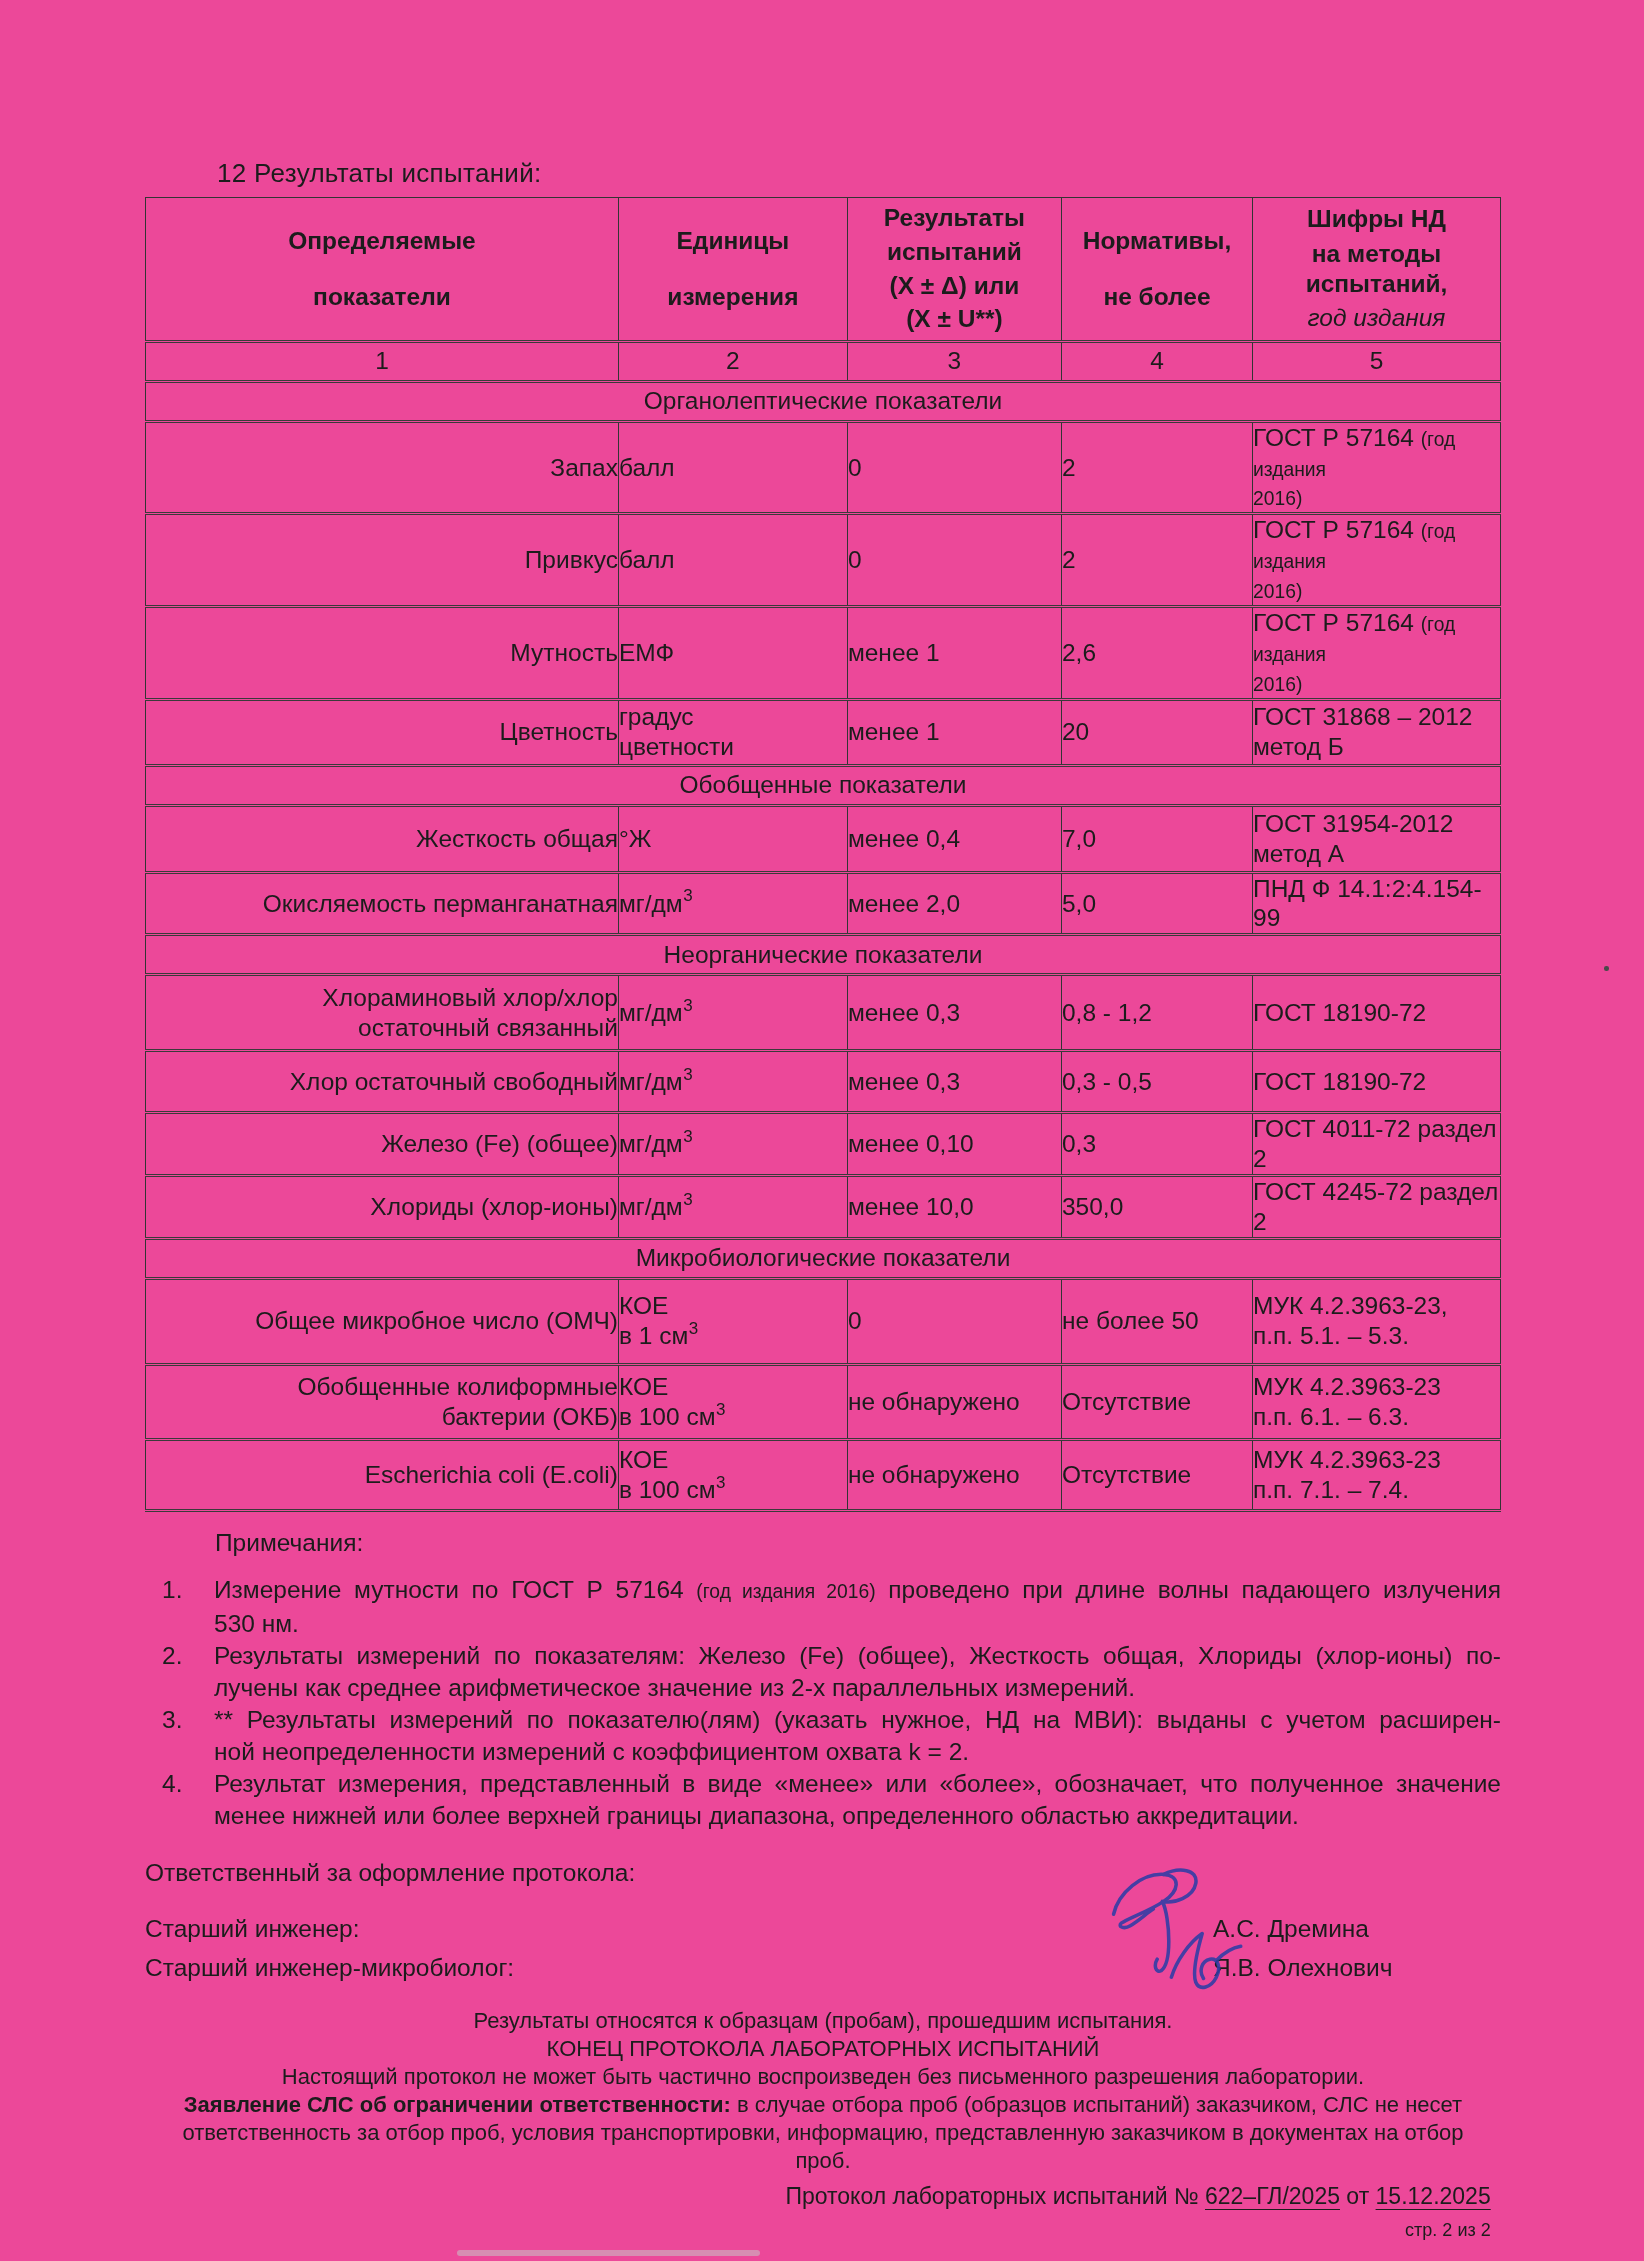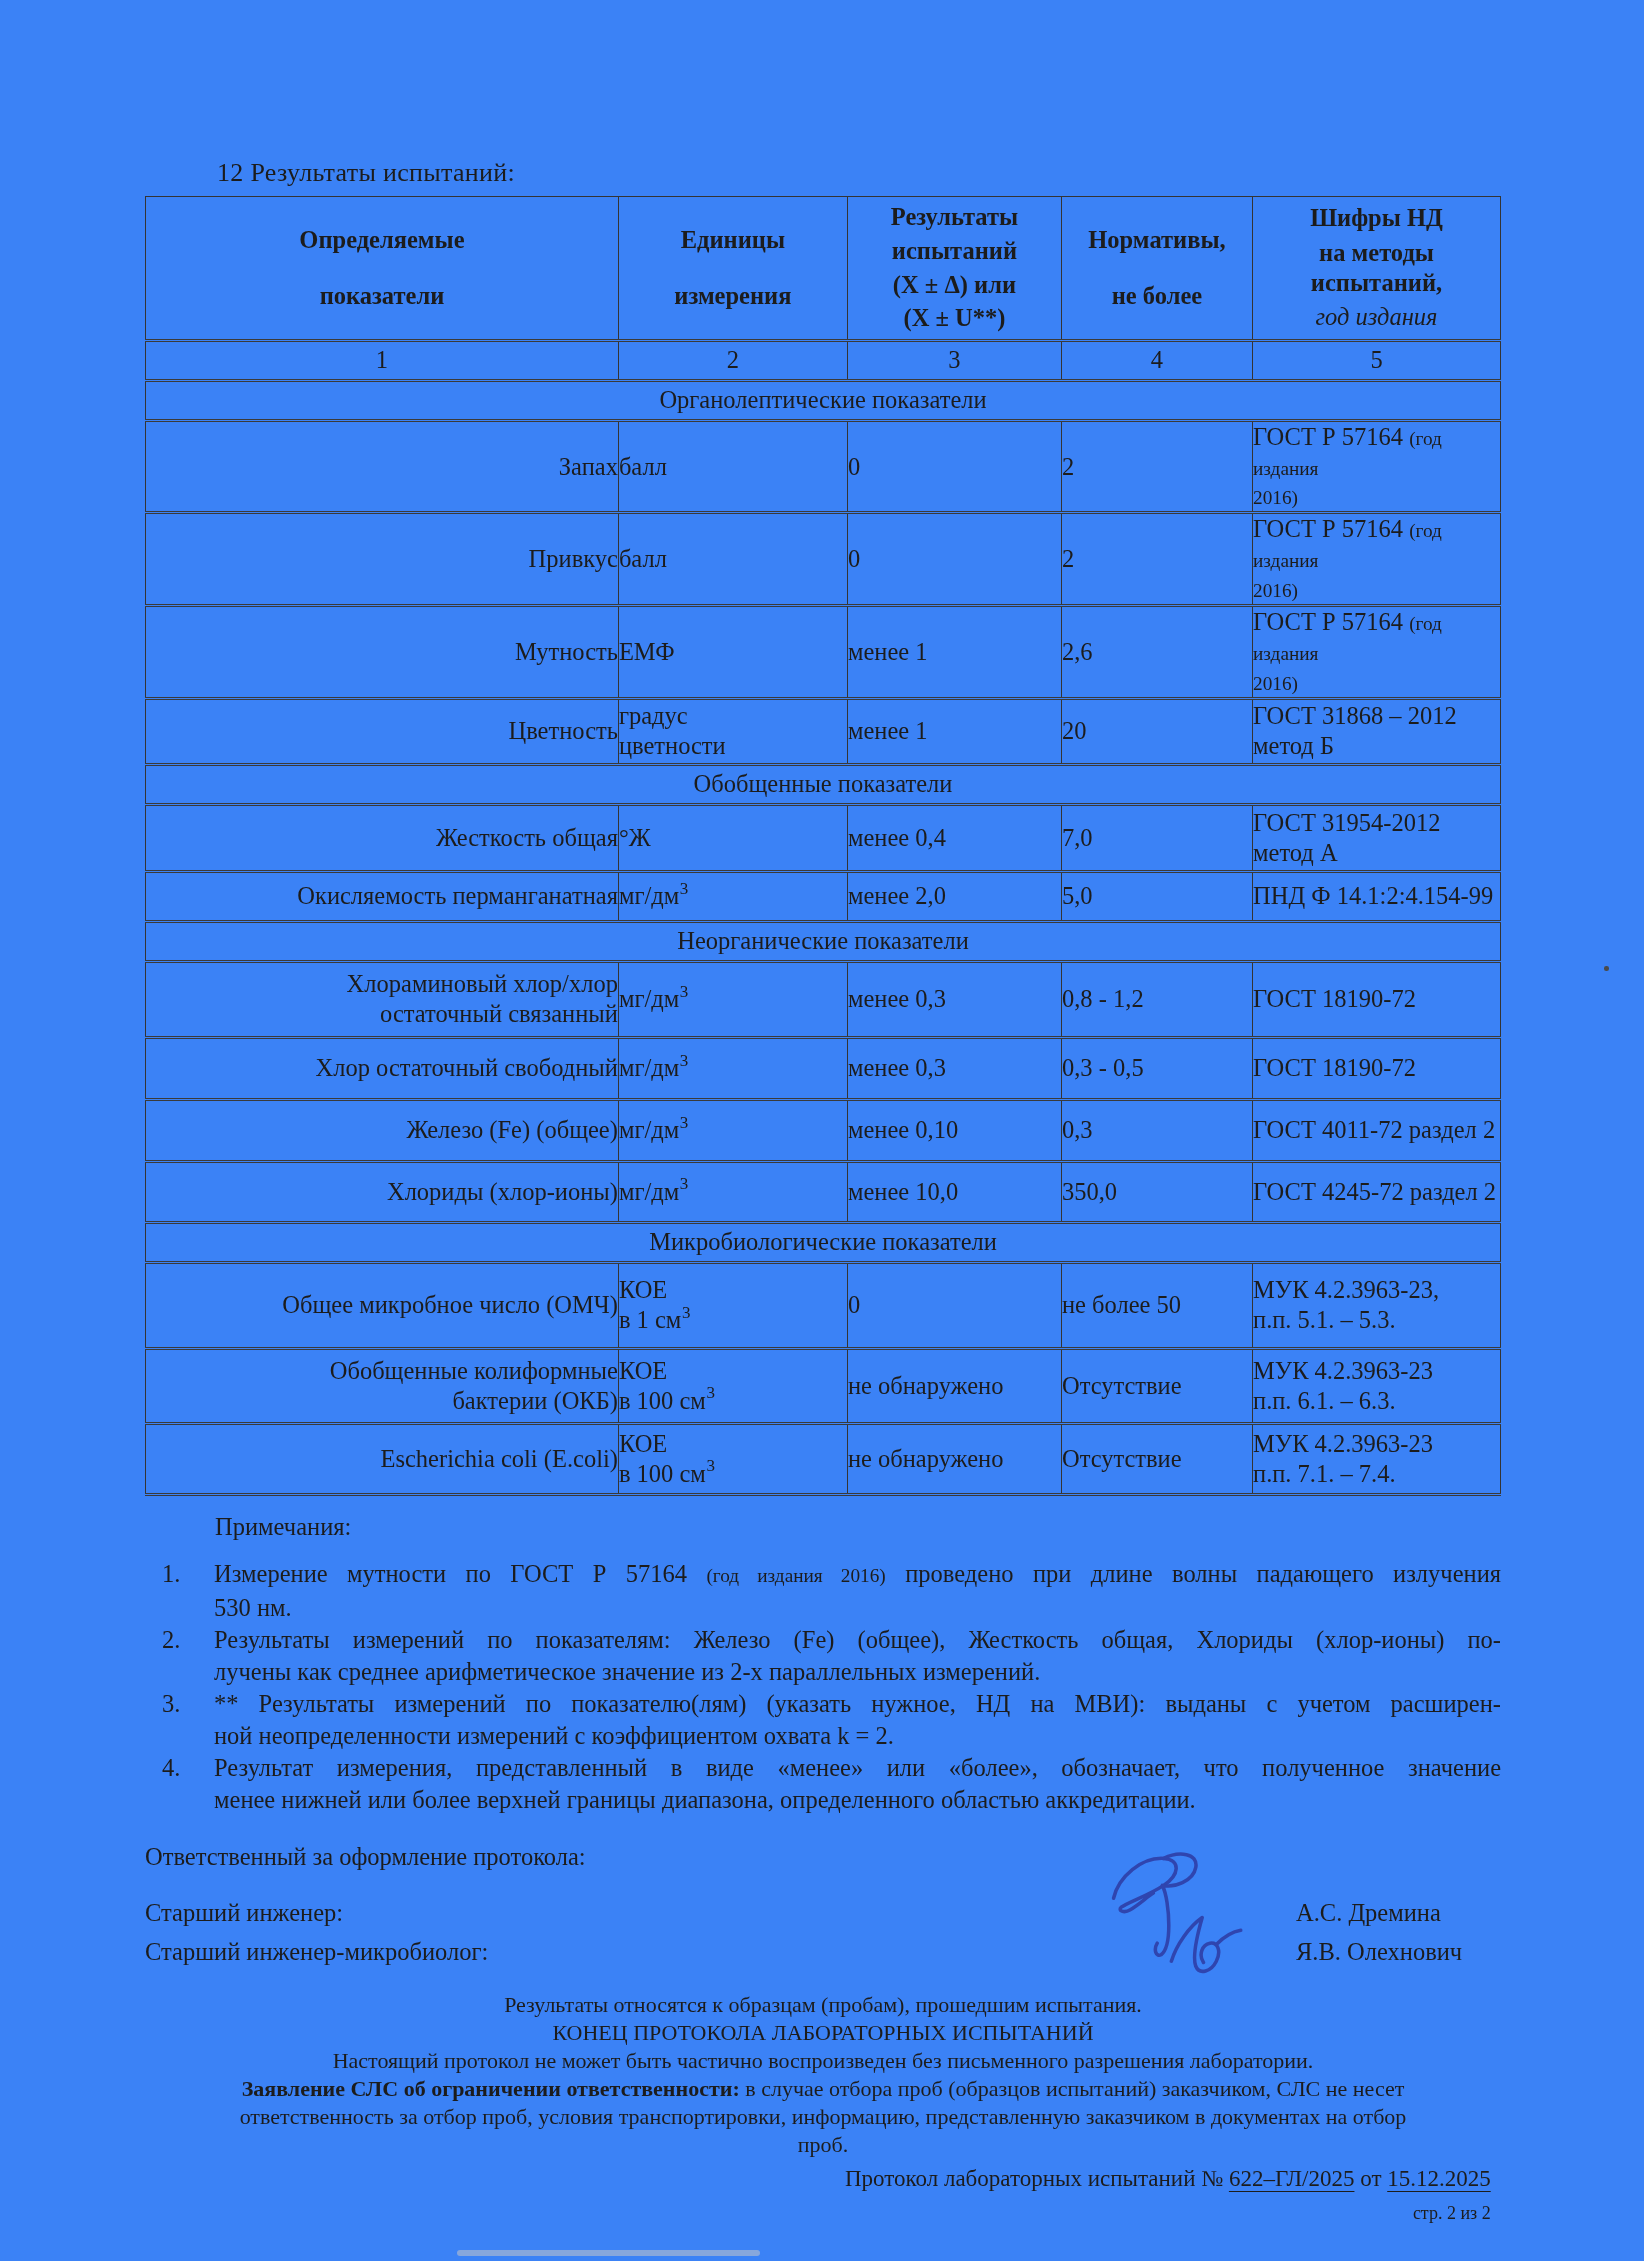--- a/index.html
+++ b/index.html
@@ -1,23 +1,23 @@
 <!DOCTYPE html>
 <html style="font-size:10.3px"><head>
 <meta charset="utf-8">
 <style>
   * { box-sizing: border-box; }
   html, body { margin: 0; padding: 0; background: #ffffff; }
   .page {
     position: relative;
     width: 1644px;
     height: 2261px;
-    background: #3b82f6;
+    background: #ec4899;
     color: #1c1c1c;
-    font-family: Liberation Serif, serif;
+    font-family: Liberation Sans, sans-serif;
     padding: 158px 143px 0 145px;
     overflow: hidden;
   }
   .doc-title {
     font-size: 26px;
     margin: 0 0 7.7px 72px;
     letter-spacing: 0.3px;
   }
   
   table.results {
@@ -57,21 +57,21 @@
   .notes-title { font-size: 24.5px; margin: 17px 0 0 70px; }
   .notes { margin: 17px 0 0 17px; }
   .note { display: flex; }
   .note .marker { width: 52px; font-size: 24.5px; line-height: 32px; }
   .note .body { flex: 1; font-size: 24.5px; line-height: 32px; }
   .note .body .fill { text-align: justify; text-align-last: justify; }
   
   .signoff { position: relative; margin-top: 27px; font-size: 24.5px; }
   .signoff .resp { margin-bottom: 28px; }
   .sig-row { position: relative; height: 39px; }
-  .sig-row .name { position: absolute; left: 1151px; top: 0; white-space: nowrap; }
+  .sig-row .name { position: absolute; left: 1068px; top: 0; white-space: nowrap; }
   svg.signature { position: absolute; left: 957px; top: 5.2px; width: 167px; height: 148px; }
   
   .footer-center { margin-top: 14px; text-align: center; font-size: 22px; line-height: 28px; }
   .footer-center .bold { font-weight: bold; }
   .protocol-line { margin-top: 7.7px; text-align: right; font-size: 23px; padding-right: 10.3px; }
   .protocol-line .u, .page-num-line .u {
     text-decoration: underline;
     text-underline-offset: 5.2px;
     text-decoration-thickness: 1.3px;
   }

